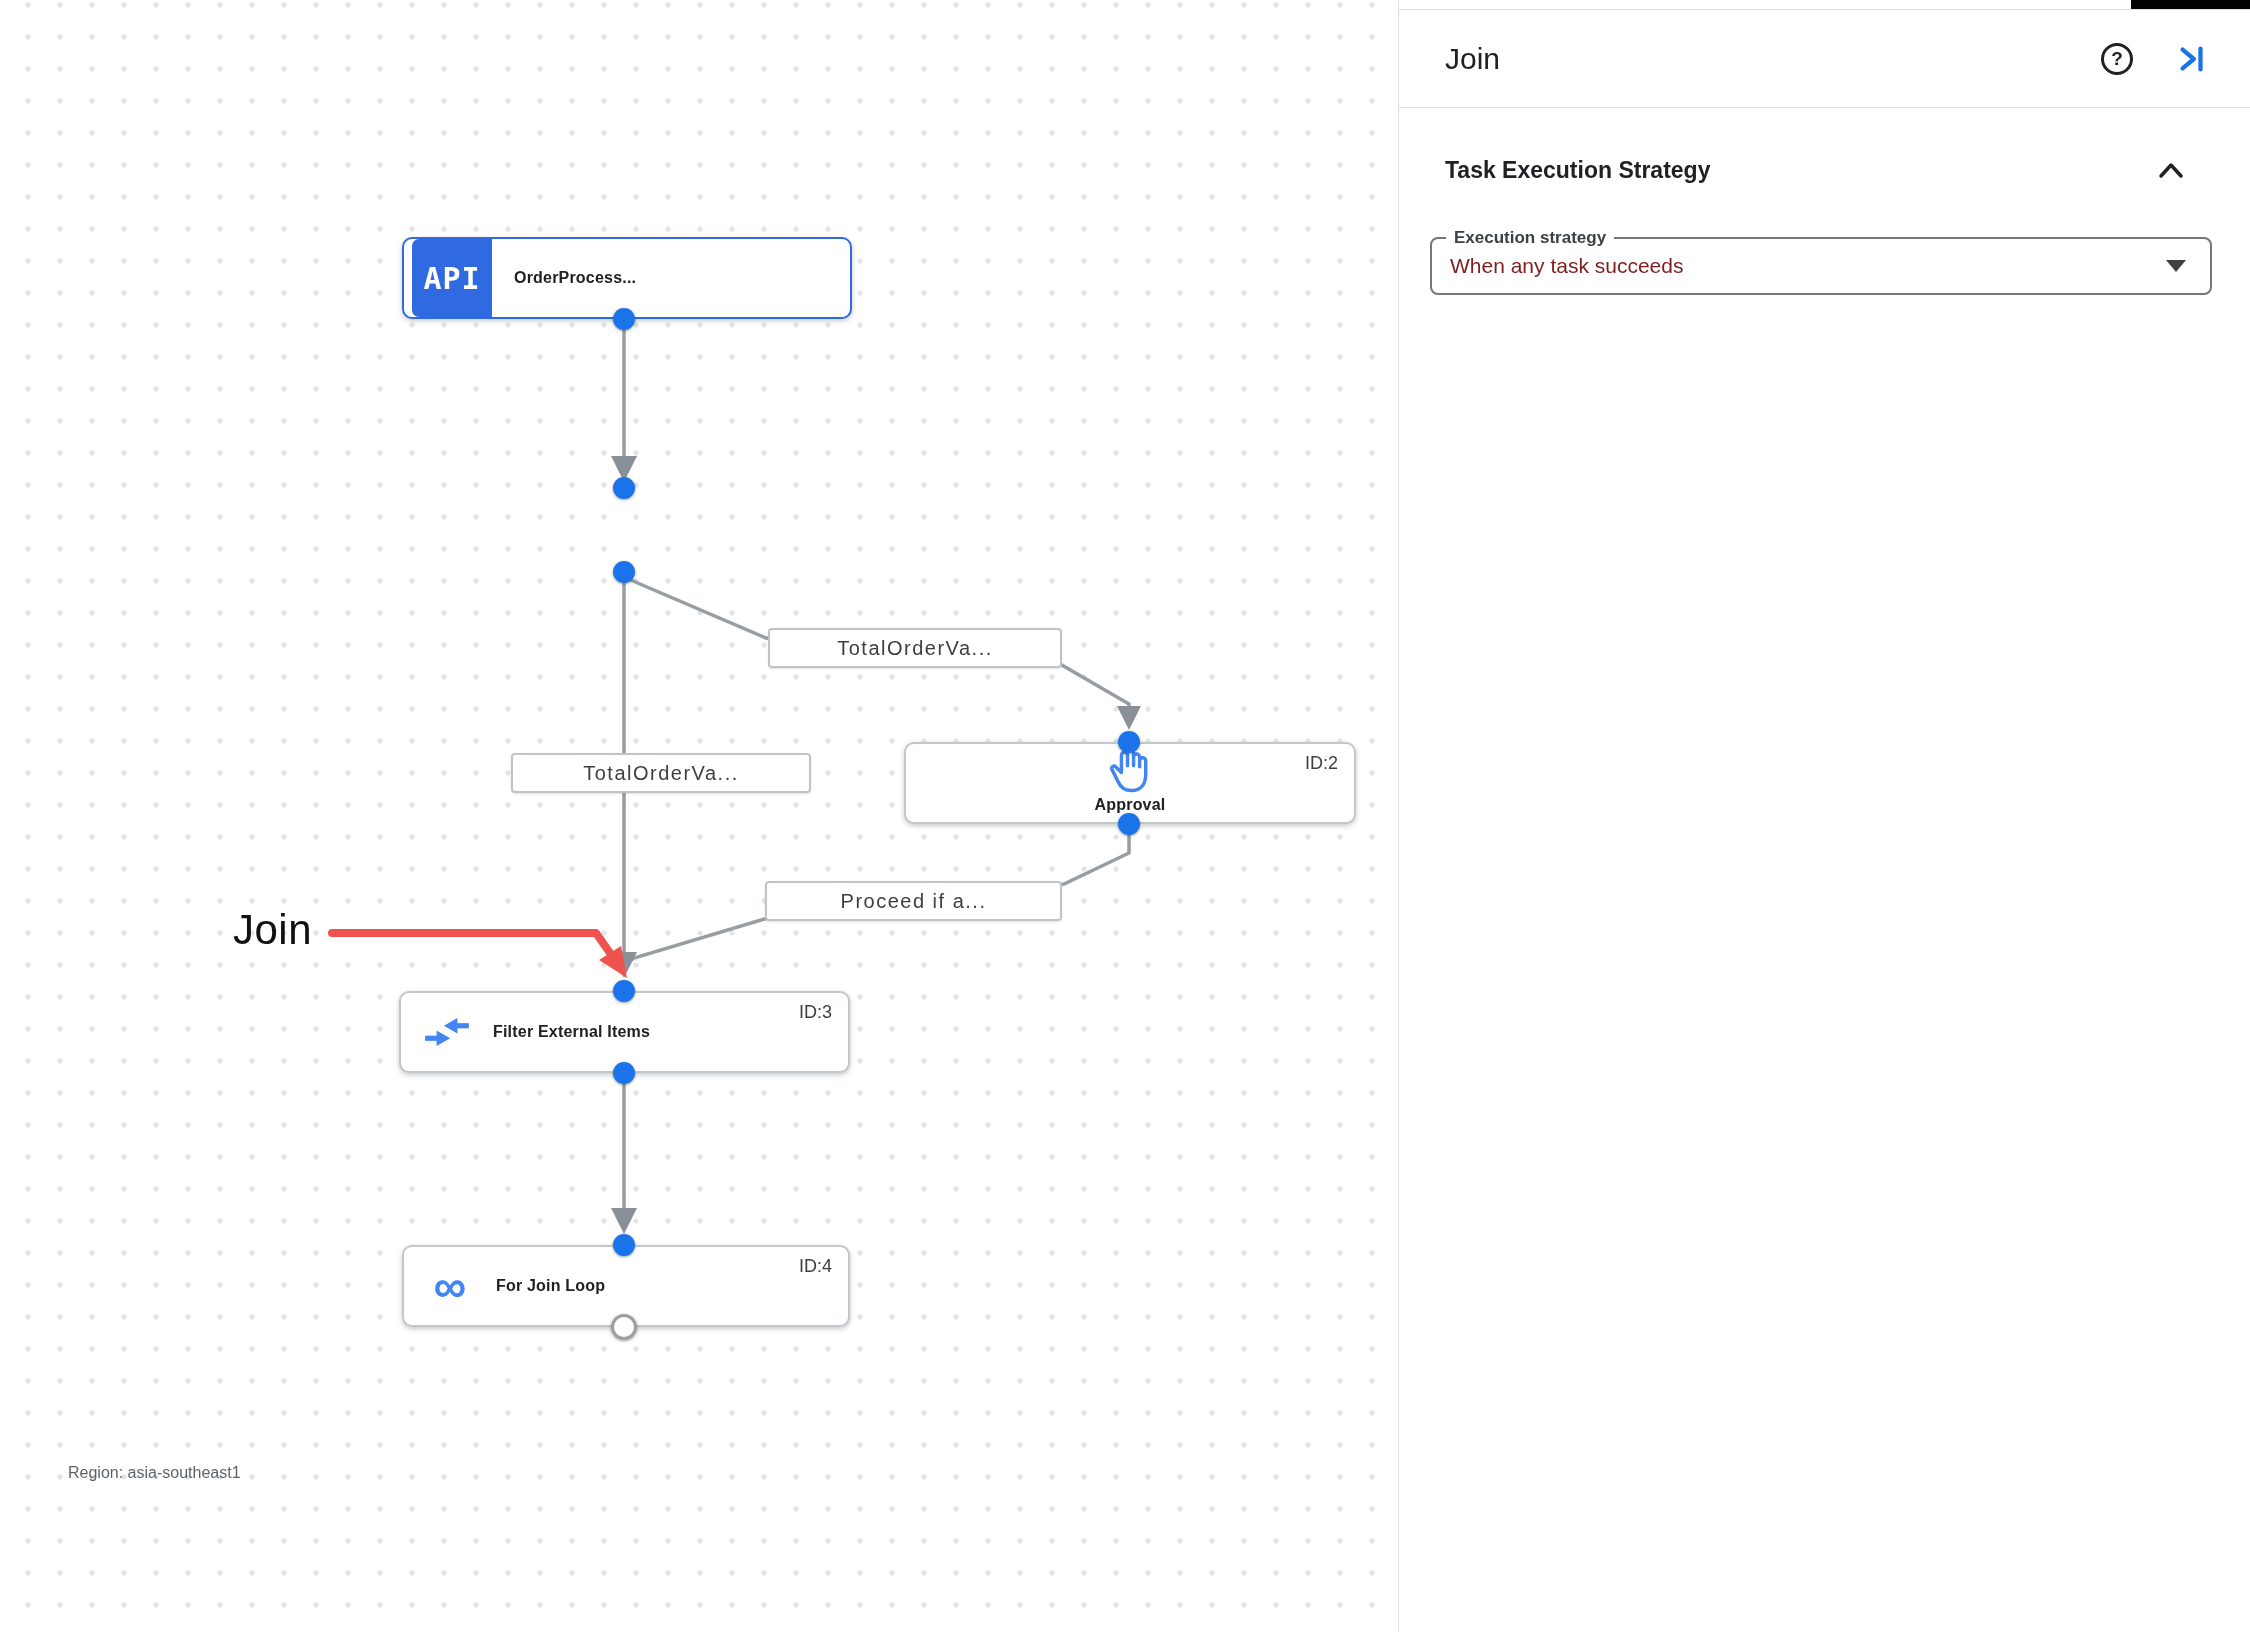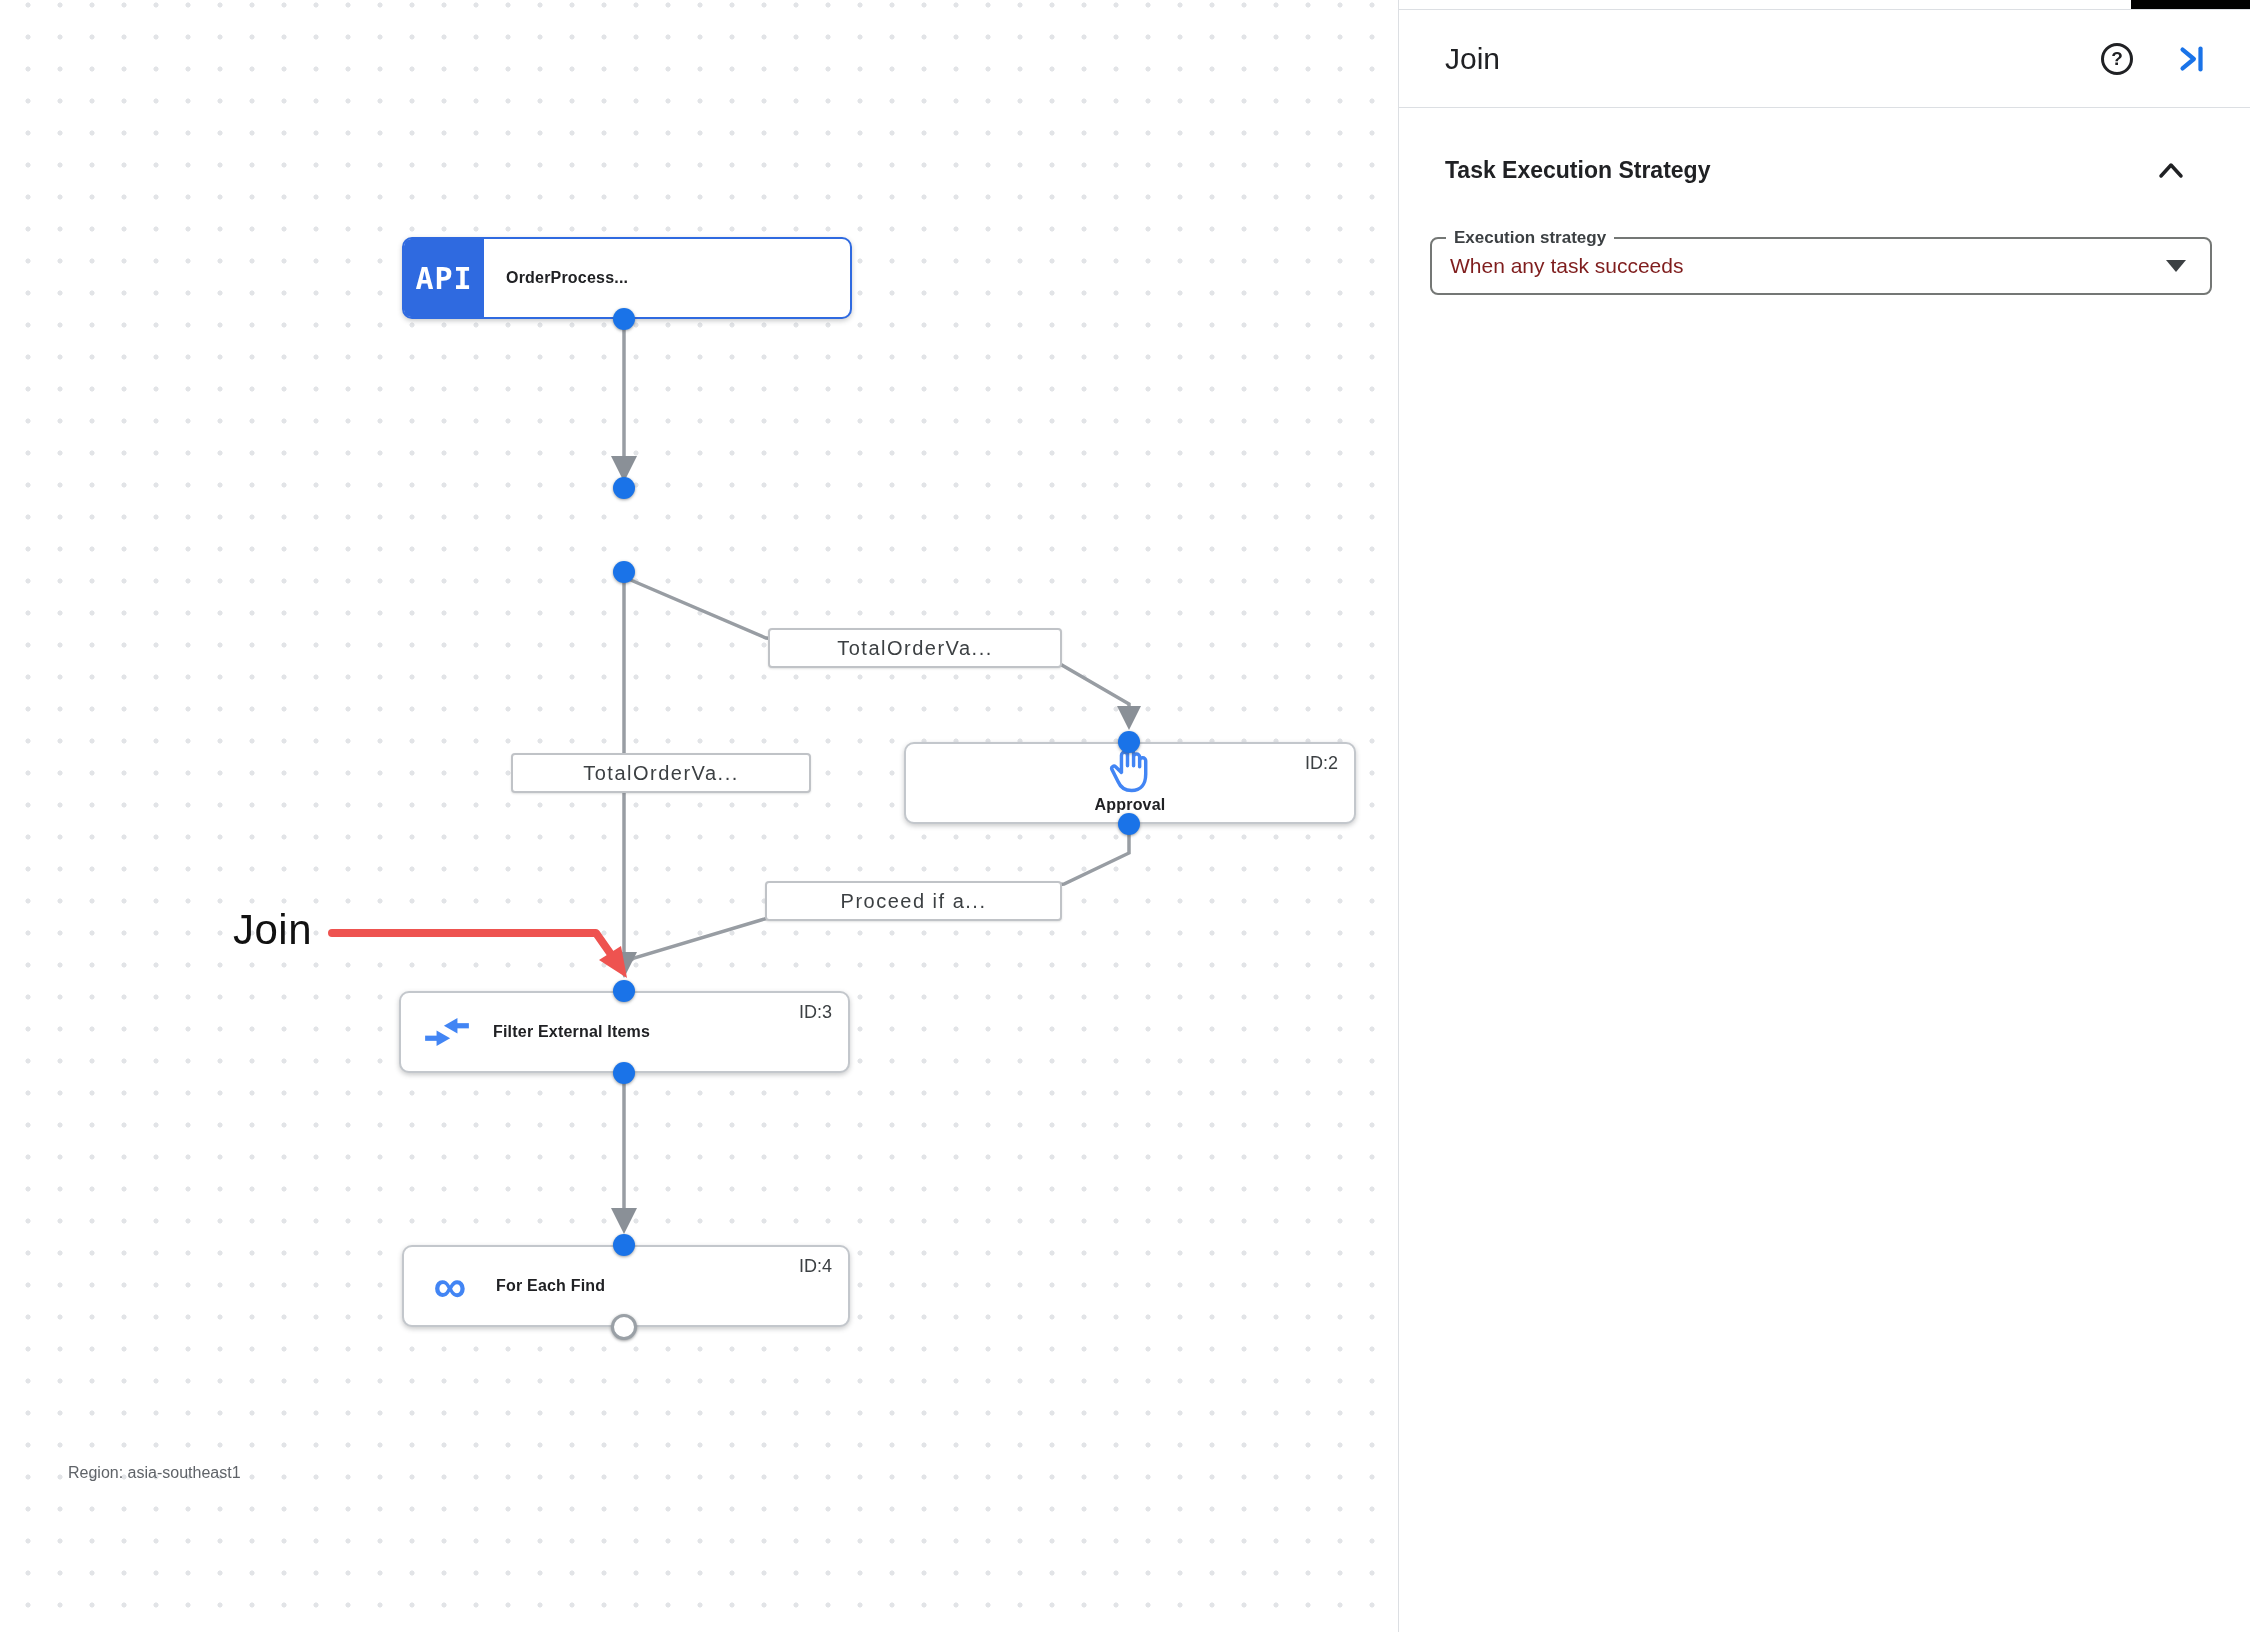--- a/index.html
+++ b/index.html
@@ -92,21 +92,21 @@
         <polygon points="611,952 637,952 624,978"></polygon>
         <polygon points="1117,706 1141,706 1129,730"></polygon>
         <polygon points="611,1208 637,1208 624,1234"></polygon>
       </g>
       <g>
         <path d="M332 933 L596 933 L610 953" stroke="#ee5350" stroke-width="8" fill="none" stroke-linecap="round" stroke-linejoin="round"></path>
         <polygon points="627,978 599,960 621,946" fill="#ee5350"></polygon>
       </g>
     </svg>
 
-    <div class="node trigger" style="left:402px; top:237px; width:450px; height:82px;">
+    <div class="node trigger" style="left:402px; top:237px; width:450px; height:82px;padding-left:8px;">
       <div class="badge-api">API</div>
       <span class="node-label">OrderProcess...</span>
     </div>
 
 
     <div class="node" style="left:904px; top:742px; width:452px; height:82px;flex-direction:column;">
       <div class="iconbox">
         <svg width="52" height="52" viewBox="0 0 48 48">
           <path d="M16.1 26 V10.5 a2.8 2.8 0 0 1 5.6 0 V20 M21.7 20 V8.5 a2.8 2.8 0 0 1 5.6 0 V20 M27.3 20 v-8 a2.8 2.8 0 0 1 5.6 0 v9 M32.9 21 v-5.5 a2.8 2.8 0 0 1 5.6 0 V28 c0 9 -4.6 15 -13 15 c-6.5 0 -10.4 -3.2 -12.7 -8.6 l-5.5 -11 c-1 -2.1 1.7 -3.9 3.4 -2.4 l5.4 5.2" fill="none" stroke="#4285f4" stroke-width="3.2" stroke-linecap="round" stroke-linejoin="round"></path>
         </svg>
@@ -125,21 +125,21 @@
         </svg>
       </div>
       <span class="node-label">Filter External Items</span>
       <span class="node-id">ID:3</span>
     </div>
 
     <div class="node" style="left:402px; top:1245px; width:448px; height:82px;">
       <div class="iconbox">
         <span class="loop-glyph">∞</span>
       </div>
-      <span class="node-label">For Each Find</span>
+      <span class="node-label">For Join Loop</span>
       <span class="node-id">ID:4</span>
     </div>
 
     <div class="port" style="left:613px; top:308px;"></div>
     <div class="port" style="left:613px; top:477px;"></div>
     <div class="port" style="left:613px; top:561px;"></div>
     <div class="port" style="left:1118px; top:731px;"></div>
     <div class="port" style="left:1118px; top:813px;"></div>
     <div class="port" style="left:613px; top:980px;"></div>
     <div class="port" style="left:613px; top:1062px;"></div>

